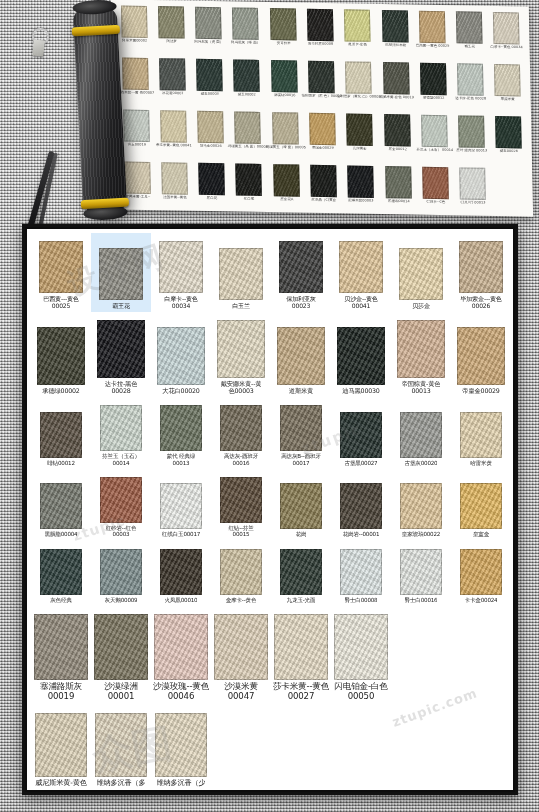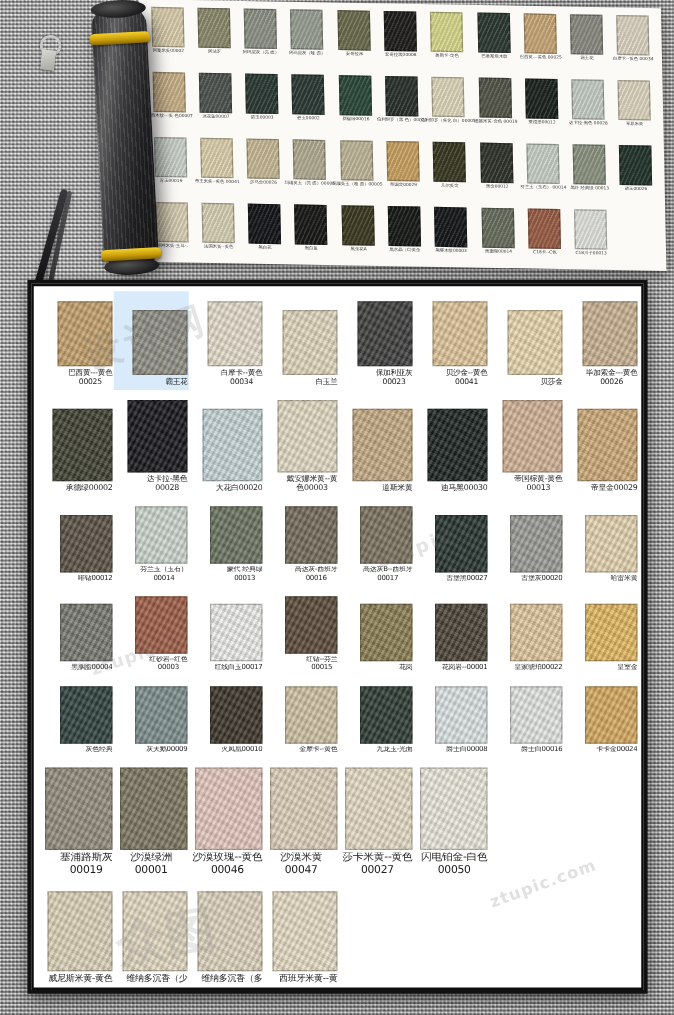--- a/index.html
+++ b/index.html
@@ -99,21 +99,21 @@
   .board{
     position:relative;width:100%;height:100%;box-sizing:border-box;
     background:#ffffff;border:2px solid #0d0d0d;overflow:hidden;
   }
   .grid{
     position:absolute;left:4px;top:4px;right:2px;bottom:0;
     display:grid;grid-template-columns:repeat(8,1fr);
   }
   .cell{
     position:relative;display:flex;flex-direction:column;
-    align-items:flex-end;justify-content:flex-end;
+    align-items:center;justify-content:flex-end;
     padding:2px 1px 3px 1px;box-sizing:border-box;
   }
   .cell.sel{background:#d9ebfa;}
   .swatch{border:1px solid rgba(0,0,0,.22);display:block;}
   .cap{
     margin-top:2px;text-align:center;color:#1b1b1b;
     line-height:1.15;letter-spacing:-.2px;white-space:pre-line;
     overflow:hidden;
   }
 
@@ -557,30 +557,26 @@
             <div class="cap">闪电铂金-白色
 00050</div>
           </div>
           <div class="cell r-d"></div>
           <div class="cell r-d"></div>
           <div class="cell r-e">
             <div class="swatch" style="background: repeating-linear-gradient(118deg, rgba(255, 255, 255, 0.14) 0px, rgba(255, 255, 255, 0.14) 2px, rgba(0, 0, 0, 0.12) 2px, rgba(0, 0, 0, 0.12) 4px), repeating-linear-gradient(28deg, rgba(255, 255, 255, 0.07) 0px, rgba(255, 255, 255, 0.07) 3px, rgba(0, 0, 0, 0.08) 3px, rgba(0, 0, 0, 0.08) 6px) rgb(221, 210, 184);"></div>
             <div class="cap">威尼斯米黄-黄色</div>
           </div>
           <div class="cell r-e">
+            <div class="swatch" style="background: repeating-linear-gradient(118deg, rgba(255, 255, 255, 0.14) 0px, rgba(255, 255, 255, 0.14) 2px, rgba(0, 0, 0, 0.12) 2px, rgba(0, 0, 0, 0.12) 4px), repeating-linear-gradient(28deg, rgba(255, 255, 255, 0.07) 0px, rgba(255, 255, 255, 0.07) 3px, rgba(0, 0, 0, 0.08) 3px, rgba(0, 0, 0, 0.08) 6px) rgb(222, 212, 189);"></div>
+            <div class="cap">维纳多沉香（多</div>
+          </div>
+          <div class="cell r-e">
             <div class="swatch" style="background: repeating-linear-gradient(118deg, rgba(255, 255, 255, 0.14) 0px, rgba(255, 255, 255, 0.14) 2px, rgba(0, 0, 0, 0.12) 2px, rgba(0, 0, 0, 0.12) 4px), repeating-linear-gradient(28deg, rgba(255, 255, 255, 0.07) 0px, rgba(255, 255, 255, 0.07) 3px, rgba(0, 0, 0, 0.08) 3px, rgba(0, 0, 0, 0.08) 6px) rgb(228, 217, 193);"></div>
             <div class="cap">维纳多沉香（少</div>
-          </div>
-          <div class="cell r-e">
-            <div class="swatch" style="background: repeating-linear-gradient(118deg, rgba(255, 255, 255, 0.14) 0px, rgba(255, 255, 255, 0.14) 2px, rgba(0, 0, 0, 0.12) 2px, rgba(0, 0, 0, 0.12) 4px), repeating-linear-gradient(28deg, rgba(255, 255, 255, 0.07) 0px, rgba(255, 255, 255, 0.07) 3px, rgba(0, 0, 0, 0.08) 3px, rgba(0, 0, 0, 0.08) 6px) rgb(222, 212, 189);"></div>
-            <div class="cap">维纳多沉香（多</div>
-          </div>
-          <div class="cell r-e">
-            <div class="swatch" style="background: repeating-linear-gradient(118deg, rgba(255, 255, 255, 0.14) 0px, rgba(255, 255, 255, 0.14) 2px, rgba(0, 0, 0, 0.12) 2px, rgba(0, 0, 0, 0.12) 4px), repeating-linear-gradient(28deg, rgba(255, 255, 255, 0.07) 0px, rgba(255, 255, 255, 0.07) 3px, rgba(0, 0, 0, 0.08) 3px, rgba(0, 0, 0, 0.08) 6px) rgb(230, 220, 196);"></div>
-            <div class="cap">西班牙米黄--黄</div>
           </div>
           <div class="cell r-e"></div>
           <div class="cell r-e"></div>
         </div>
     </div>
   </div>
 
   <div class="wm wm1">设计网</div>
   <div class="wm wm2">ztupic</div>
   <div class="wm wm3">ztupic</div>

